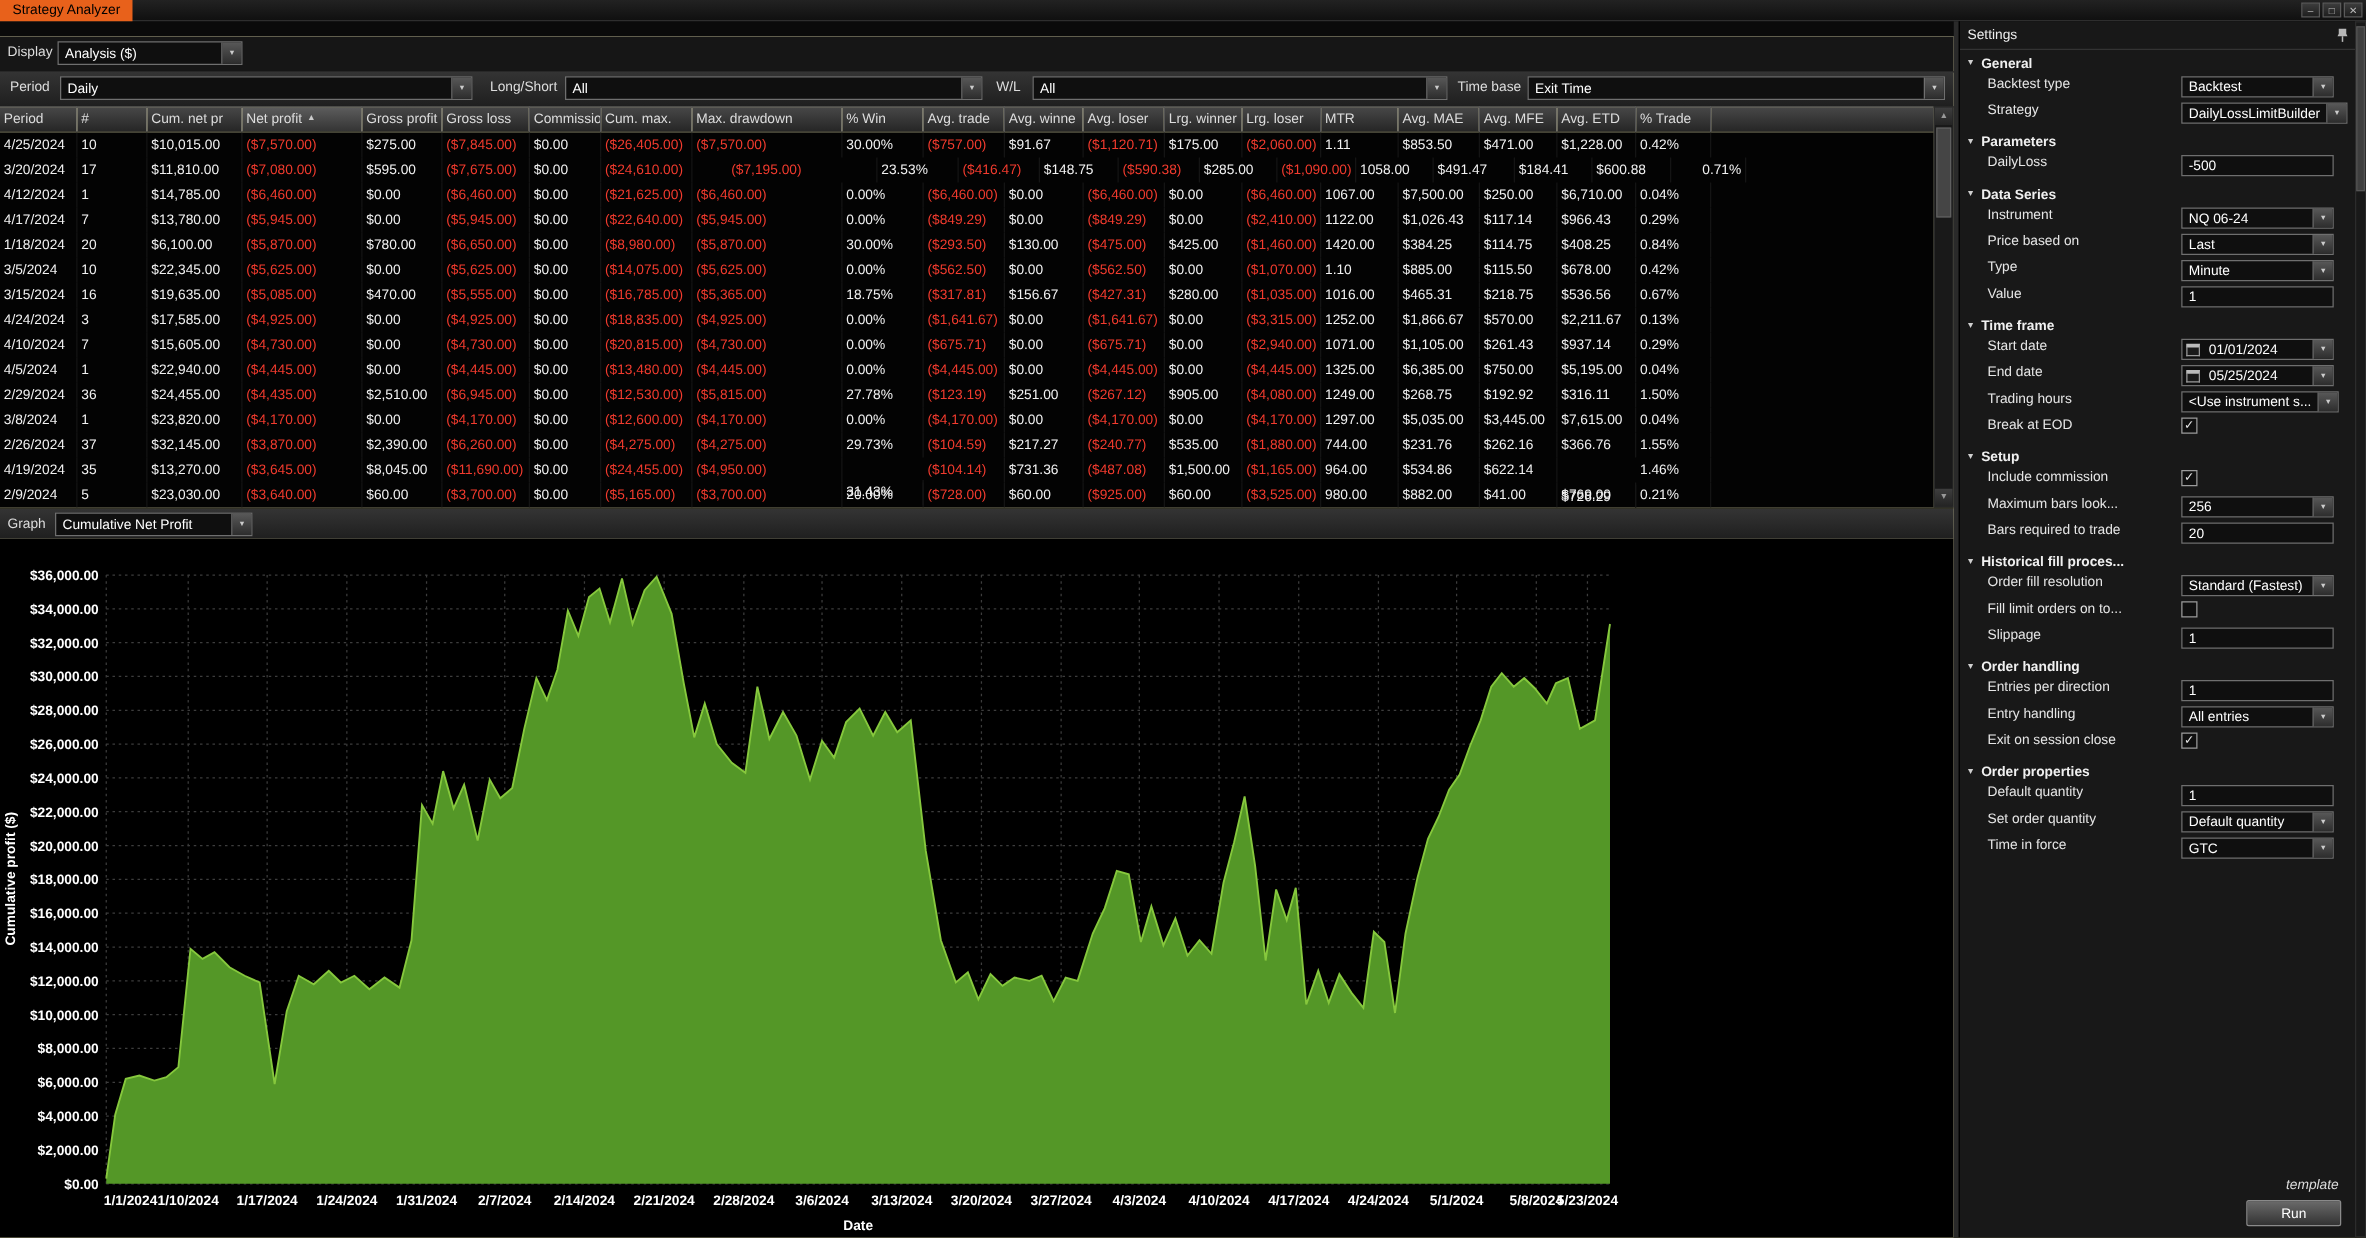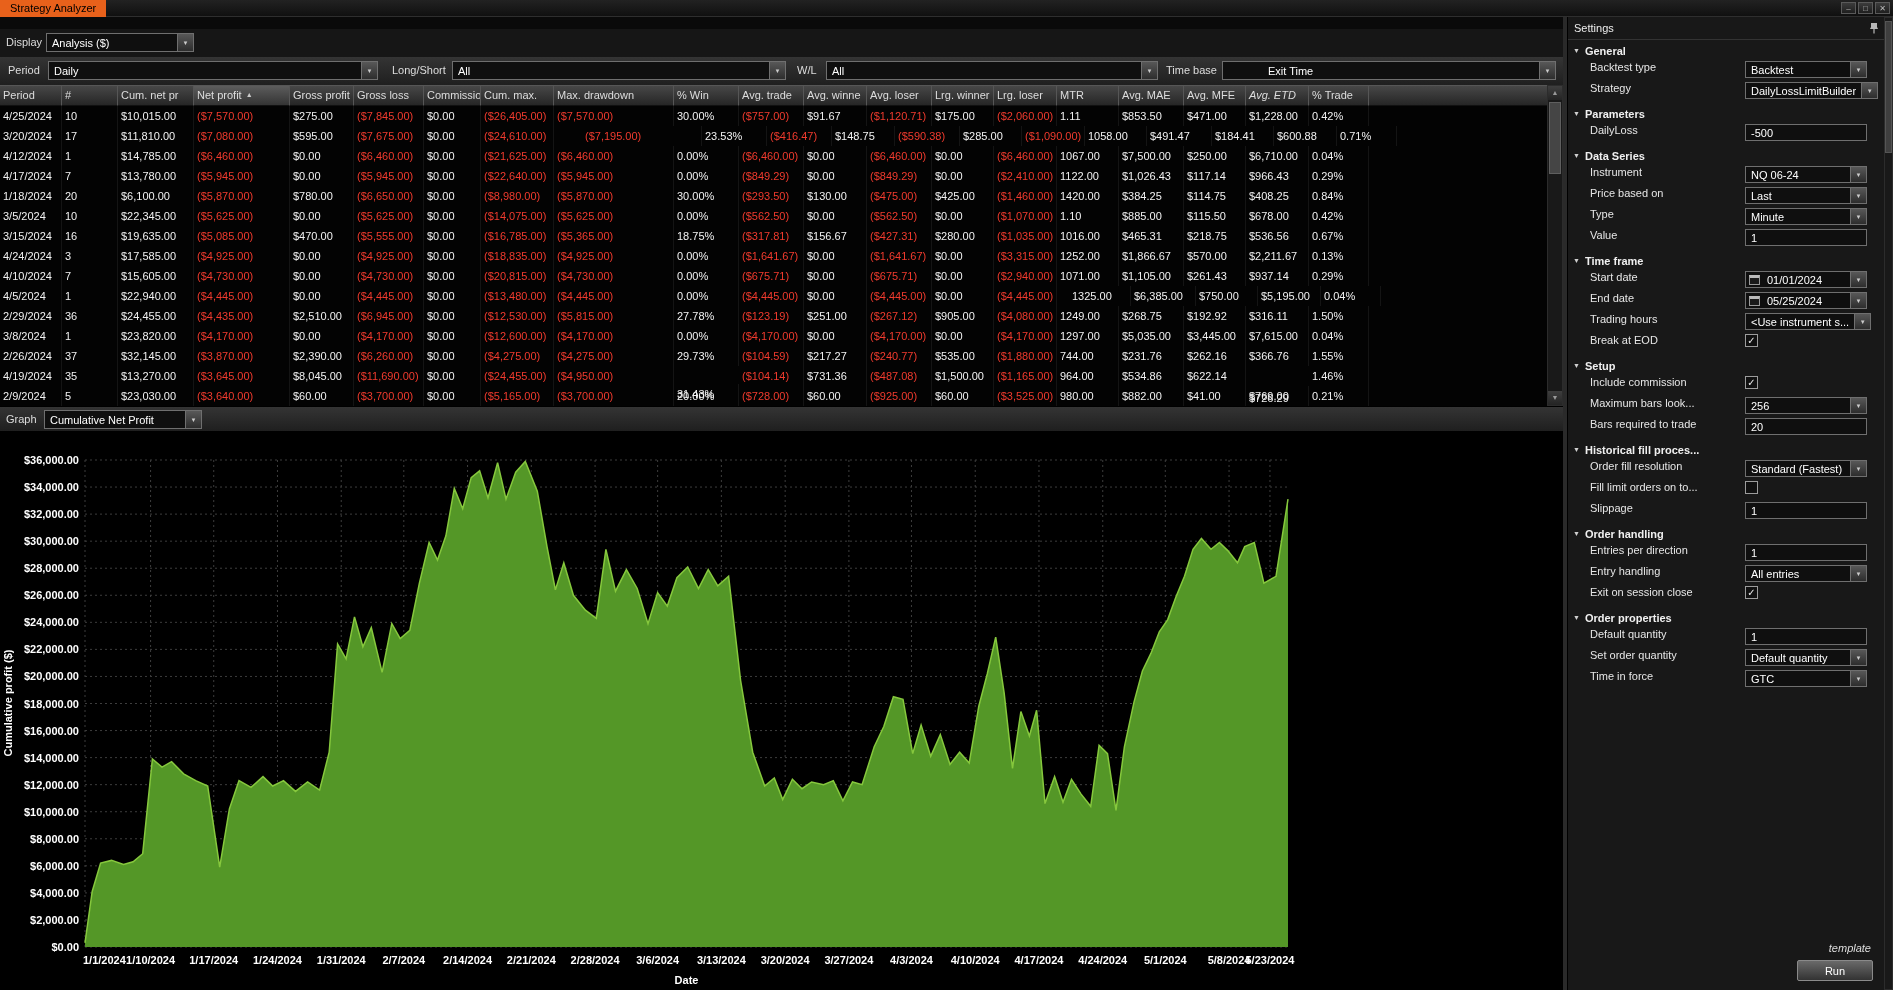--- a/index.html
+++ b/index.html
@@ -28,21 +28,21 @@
   .combo-arrow{width:15px;align-self:stretch;display:flex;align-items:center;justify-content:center;
                font-size:6px;color:#ccc;background:linear-gradient(#585858,#2d2d2d);border-left:1px solid #6f6f6f;}
   #display-combo{position:absolute;left:46px;top:4px;width:148px;}
 
   .toolbar{position:absolute;left:0;top:28px;width:1563px;height:28px;
            background:linear-gradient(#343434,#1f1f1f);border-bottom:1px solid #000;}
   .tb-combo{position:absolute;top:4px;}
   #lbl-period{left:8px;}   #cmb-period{left:48px;width:330px;}
   #lbl-ls{left:392px;}     #cmb-ls{left:452px;width:334px;}
   #lbl-wl{left:797px;}     #cmb-wl{left:826px;width:332px;}
-  #lbl-tb{left:1166px;}    #cmb-tb{left:1222px;width:334px;padding-left:40px;}
+  #lbl-tb{left:1166px;}    #cmb-tb{left:1222px;width:334px;}
 
   
   .table-head{position:absolute;left:0;top:56px;width:1547px;height:21px;display:flex;}
   .th{box-sizing:border-box;padding:3px 3px 0 3px;font-size:11px;color:#ddd;white-space:nowrap;overflow:hidden;
       background:linear-gradient(#474747,#262626);border-right:1px solid #565656;border-top:1px solid #565656;
       border-bottom:1px solid #111;}
   .th.sorted{background:linear-gradient(#5c5c5c,#343434);}
   .th.filler{flex:1;border-right:none;}
   .sort-arrow{font-size:7px;color:#ccc;margin-left:4px;vertical-align:2px;}
   .table-body{position:absolute;left:0;top:77px;width:1547px;height:300px;background:#030303;overflow:hidden;}
@@ -157,21 +157,21 @@
         <div class="th" style="width: 120px;"><span>Max. drawdown</span></div>
         <div class="th" style="width: 65px;"><span>% Win</span></div>
         <div class="th" style="width: 65px;"><span>Avg. trade</span></div>
         <div class="th" style="width: 63px;"><span>Avg. winne</span></div>
         <div class="th" style="width: 65px;"><span>Avg. loser</span></div>
         <div class="th" style="width: 62px;"><span>Lrg. winner</span></div>
         <div class="th" style="width: 63px;"><span>Lrg. loser</span></div>
         <div class="th" style="width: 62px;"><span>MTR</span></div>
         <div class="th" style="width: 65px;"><span>Avg. MAE</span></div>
         <div class="th" style="width: 62px;"><span>Avg. MFE</span></div>
-        <div class="th" style="width: 63px; font-style: italic;"><span>Avg. ETD</span></div>
+        <div class="th" style="width: 63px;"><span>Avg. ETD</span></div>
         <div class="th" style="width: 60px;"><span>% Trade</span></div>
         <div class="th filler"></div>
       </div>
     <div class="table-body" id="table-body">
         <div class="tr">
           <div class="td" style="width: 62px;">4/25/2024</div>
           <div class="td" style="width: 56px;">10</div>
           <div class="td" style="width: 76px;">$10,015.00</div>
           <div class="td neg" style="width: 96px;">($7,570.00)</div>
           <div class="td" style="width: 64px;">$275.00</div>
@@ -204,21 +204,21 @@
           <div class="td" style="width: 65px;">23.53%</div>
           <div class="td neg" style="width: 65px;">($416.47)</div>
           <div class="td" style="width: 63px;">$148.75</div>
           <div class="td neg" style="width: 65px;">($590.38)</div>
           <div class="td" style="width: 62px;">$285.00</div>
           <div class="td neg" style="width: 63px;">($1,090.00)</div>
           <div class="td" style="width: 62px;">1058.00</div>
           <div class="td" style="width: 65px;">$491.47</div>
           <div class="td" style="width: 62px;">$184.41</div>
           <div class="td" style="width: 63px;">$600.88</div>
-          <div class="td" style="width: 60px;">0.71%</div>
+          <div class="td" style="width: 60px; text-align: right;">0.71%</div>
         </div>
         <div class="tr">
           <div class="td" style="width: 62px;">4/12/2024</div>
           <div class="td" style="width: 56px;">1</div>
           <div class="td" style="width: 76px;">$14,785.00</div>
           <div class="td neg" style="width: 96px;">($6,460.00)</div>
           <div class="td" style="width: 64px;">$0.00</div>
           <div class="td neg" style="width: 70px;">($6,460.00)</div>
           <div class="td" style="width: 57px;">$0.00</div>
           <div class="td neg" style="width: 73px;">($21,625.00)</div>
@@ -376,21 +376,21 @@
           <div class="td neg" style="width: 70px;">($4,445.00)</div>
           <div class="td" style="width: 57px;">$0.00</div>
           <div class="td neg" style="width: 73px;">($13,480.00)</div>
           <div class="td neg" style="width: 120px;">($4,445.00)</div>
           <div class="td" style="width: 65px;">0.00%</div>
           <div class="td neg" style="width: 65px;">($4,445.00)</div>
           <div class="td" style="width: 63px;">$0.00</div>
           <div class="td neg" style="width: 65px;">($4,445.00)</div>
           <div class="td" style="width: 62px;">$0.00</div>
           <div class="td neg" style="width: 63px;">($4,445.00)</div>
-          <div class="td" style="width: 62px; margin-left: 12px;">1325.00</div>
+          <div class="td" style="width: 62px;">1325.00</div>
           <div class="td" style="width: 65px;">$6,385.00</div>
           <div class="td" style="width: 62px;">$750.00</div>
           <div class="td" style="width: 63px;">$5,195.00</div>
           <div class="td" style="width: 60px;">0.04%</div>
         </div>
         <div class="tr">
           <div class="td" style="width: 62px;">2/29/2024</div>
           <div class="td" style="width: 56px;">36</div>
           <div class="td" style="width: 76px;">$24,455.00</div>
           <div class="td neg" style="width: 96px;">($4,435.00)</div>

